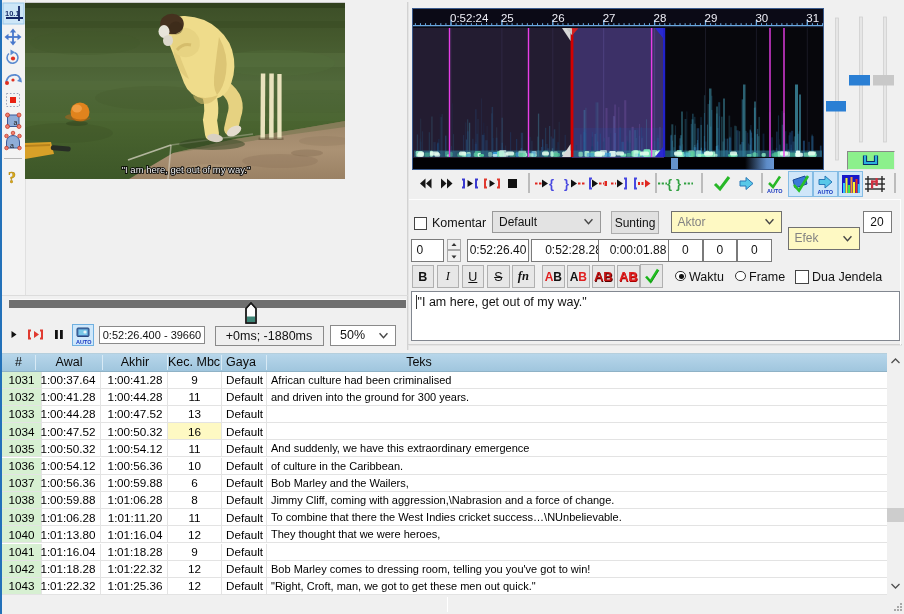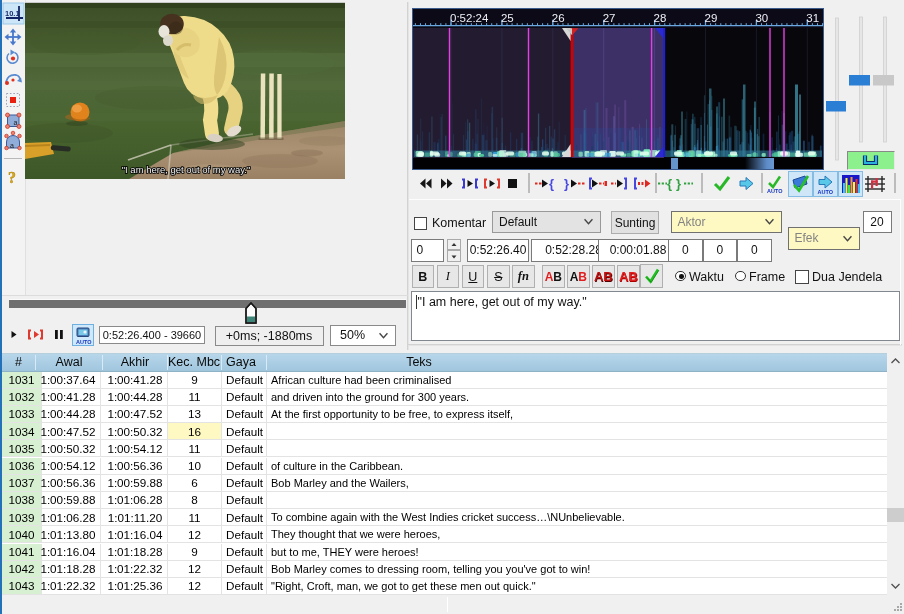--- a/index.html
+++ b/index.html
@@ -884,35 +884,35 @@
       <span class="c c3" style="">11</span>
       <span class="c c4">Default</span>
       <span class="c c5">and driven into the ground for 300 years.</span>
     </div>
 <div class="grow" style="top:52.4px">
       <span class="c c0">1033</span>
       <span class="c c1">1:00:44.28</span>
       <span class="c c2">1:00:47.52</span>
       <span class="c c3" style="">13</span>
       <span class="c c4">Default</span>
-      <span class="c c5">At the first opportunity to be free, to express itself,</span>
     </div>
 <div class="grow" style="top:69.6px">
       <span class="c c0">1034</span>
       <span class="c c1">1:00:47.52</span>
       <span class="c c2">1:00:50.32</span>
       <span class="c c3" style="background:#fef9c3;">16</span>
       <span class="c c4">Default</span>
     </div>
 <div class="grow" style="top:86.8px">
       <span class="c c0">1035</span>
       <span class="c c1">1:00:50.32</span>
       <span class="c c2">1:00:54.12</span>
       <span class="c c3" style="">11</span>
       <span class="c c4">Default</span>
+      <span class="c c5">And suddenly, we have this extraordinary emergence</span>
     </div>
 <div class="grow" style="top:104.0px">
       <span class="c c0">1036</span>
       <span class="c c1">1:00:54.12</span>
       <span class="c c2">1:00:56.36</span>
       <span class="c c3" style="">10</span>
       <span class="c c4">Default</span>
       <span class="c c5">of culture in the Caribbean.</span>
     </div>
 <div class="grow" style="top:121.2px">
@@ -922,44 +922,44 @@
       <span class="c c3" style="">6</span>
       <span class="c c4">Default</span>
       <span class="c c5">Bob Marley and the Wailers,</span>
     </div>
 <div class="grow" style="top:138.4px">
       <span class="c c0">1038</span>
       <span class="c c1">1:00:59.88</span>
       <span class="c c2">1:01:06.28</span>
       <span class="c c3" style="">8</span>
       <span class="c c4">Default</span>
+      <span class="c c5">Jimmy Cliff, coming with aggression,\Nabrasion and a force of change.</span>
     </div>
 <div class="grow" style="top:155.6px">
       <span class="c c0">1039</span>
       <span class="c c1">1:01:06.28</span>
       <span class="c c2">1:01:11.20</span>
       <span class="c c3" style="">11</span>
       <span class="c c4">Default</span>
-      <span class="c c5">To combine again with the West Indies cricket success…\NUnbelievable.</span>
+      <span class="c c5">To combine that there the West Indies cricket success…\NUnbelievable.</span>
     </div>
 <div class="grow" style="top:172.8px">
       <span class="c c0">1040</span>
       <span class="c c1">1:01:13.80</span>
       <span class="c c2">1:01:16.04</span>
       <span class="c c3" style="">12</span>
       <span class="c c4">Default</span>
       <span class="c c5">They thought that we were heroes,</span>
     </div>
 <div class="grow" style="top:190.0px">
       <span class="c c0">1041</span>
       <span class="c c1">1:01:16.04</span>
       <span class="c c2">1:01:18.28</span>
       <span class="c c3" style="">9</span>
       <span class="c c4">Default</span>
-      <span class="c c5">but to me, THEY were heroes!</span>
     </div>
 <div class="grow" style="top:207.2px">
       <span class="c c0">1042</span>
       <span class="c c1">1:01:18.28</span>
       <span class="c c2">1:01:22.32</span>
       <span class="c c3" style="">12</span>
       <span class="c c4">Default</span>
       <span class="c c5">Bob Marley comes to dressing room, telling you you've got to win!</span>
     </div>
 <div class="grow" style="top:224.4px">

